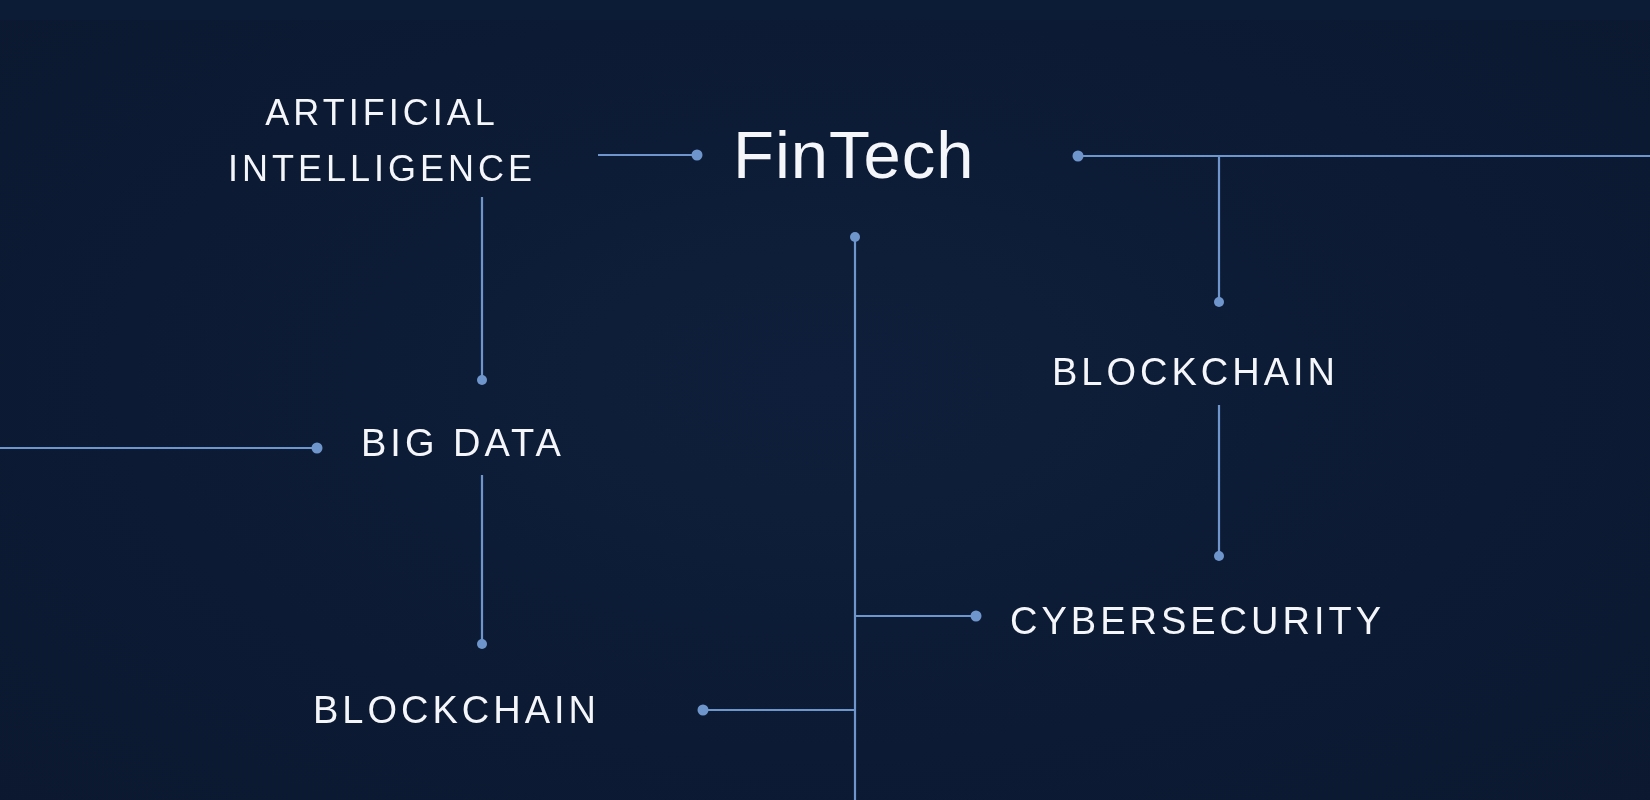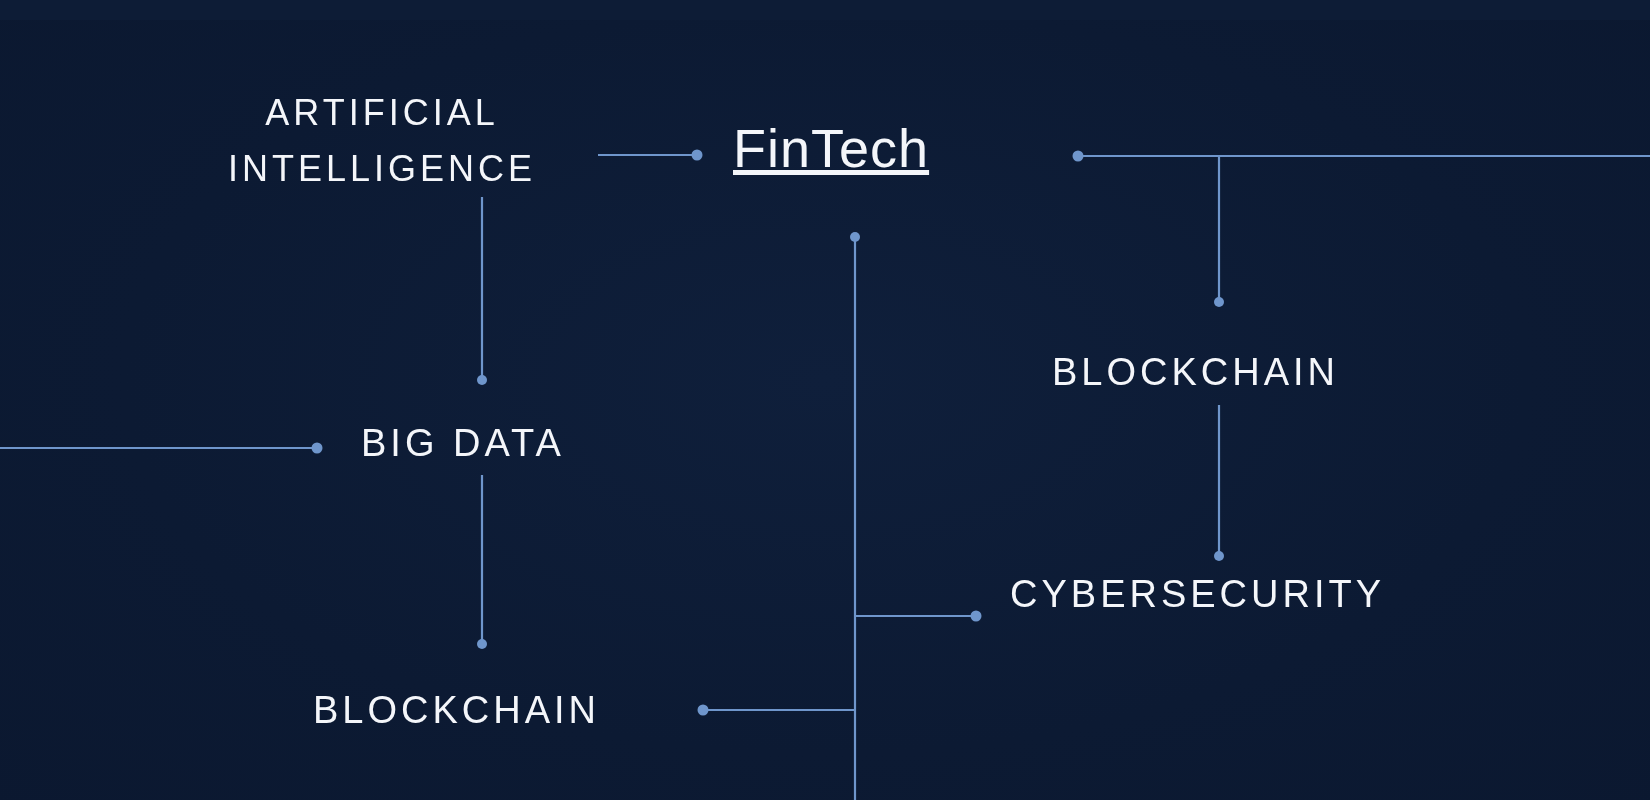--- a/index.html
+++ b/index.html
@@ -12,21 +12,21 @@
       position: relative; width: 1650px; height: 800px;
       background: radial-gradient(ellipse at 50% 45%, #0f1f3b 0%, #0c1a33 60%, #0b1830 100%);
       margin-top: 20px;
     }
     svg.links { position: absolute; left: 0; top: 0; }
     .label {
       position: absolute; color: #f4f6fa; white-space: nowrap;
       letter-spacing: 4px; font-size: 38px; line-height: 1;
     }
     .label.center-title {
-      font-size: 54px; letter-spacing: 1px; font-weight: normal; text-decoration: underline;
+      font-size: 67px; letter-spacing: 1px; font-weight: normal;
     }
     .label.two-line { text-align: center; line-height: 56px; font-size: 36px; }
   </style>
 </head>
 <body>
 
 <div class="canvas">
 
   <svg class="links" width="1650" height="800">
     <defs>
@@ -79,17 +79,17 @@
     <div>ARTIFICIAL</div>
     <div>INTELLIGENCE</div>
   </div>
 
   <div class="label center-title" style="left:733px; top:101px;">FinTech</div>
 
   <div class="label" style="left:361px; top:404px;">BIG DATA</div>
 
   <div class="label" style="left:1052px; top:333px;">BLOCKCHAIN</div>
 
-  <div class="label" style="left:1010px; top:555px;">CYBERSECURITY</div>
+  <div class="label" style="left:1010px; top:582px;">CYBERSECURITY</div>
 
   <div class="label" style="left:313px; top:671px;">BLOCKCHAIN</div>
 
 </div>
 
 </body></html>

